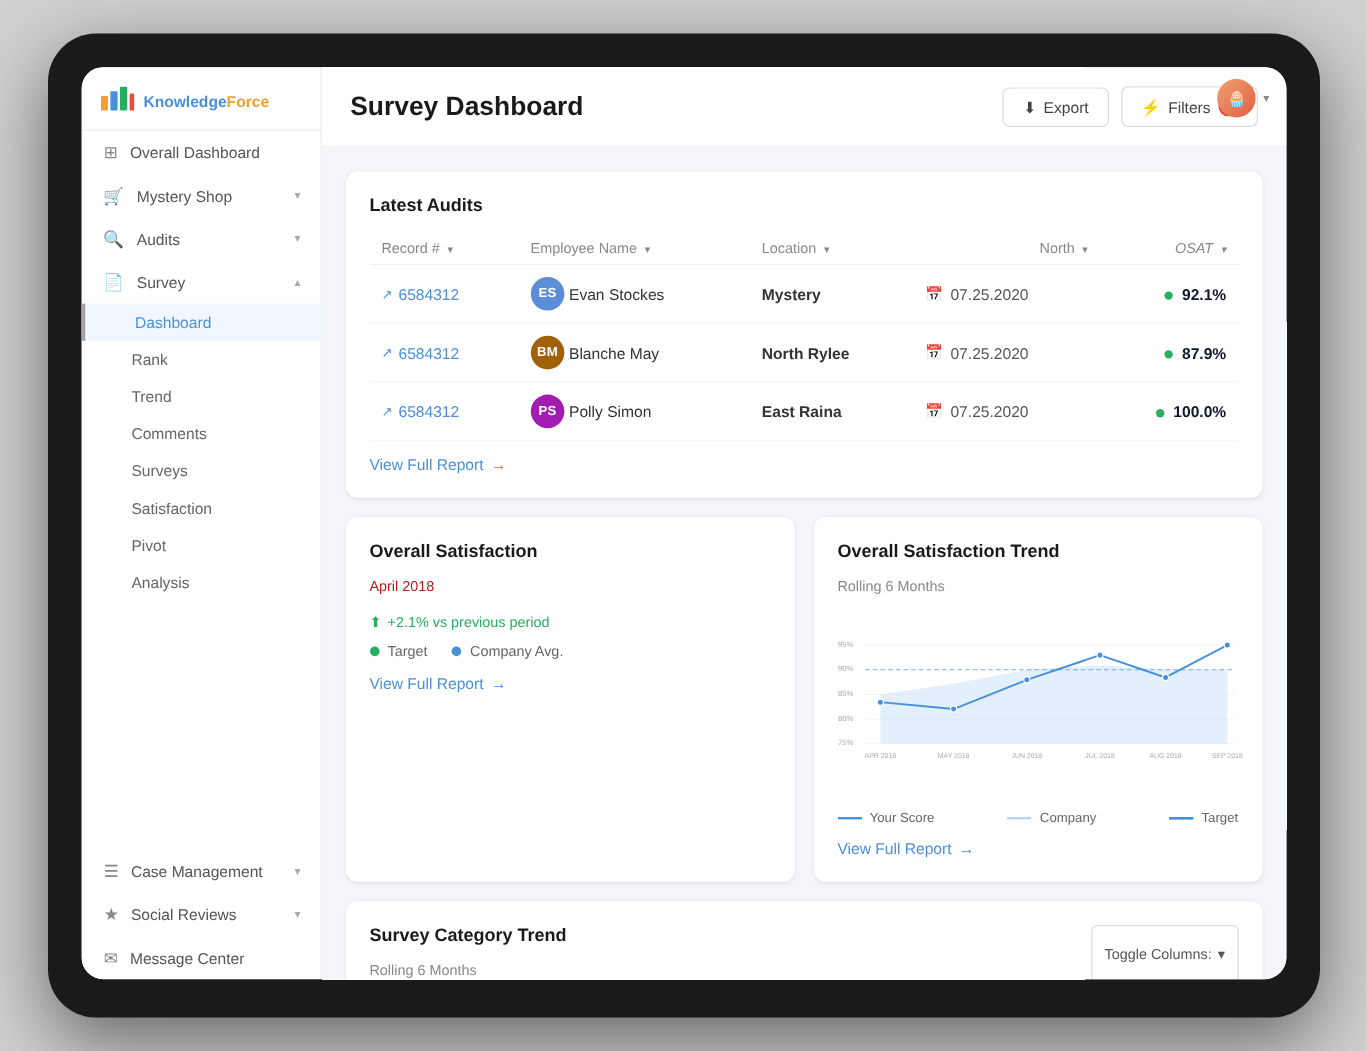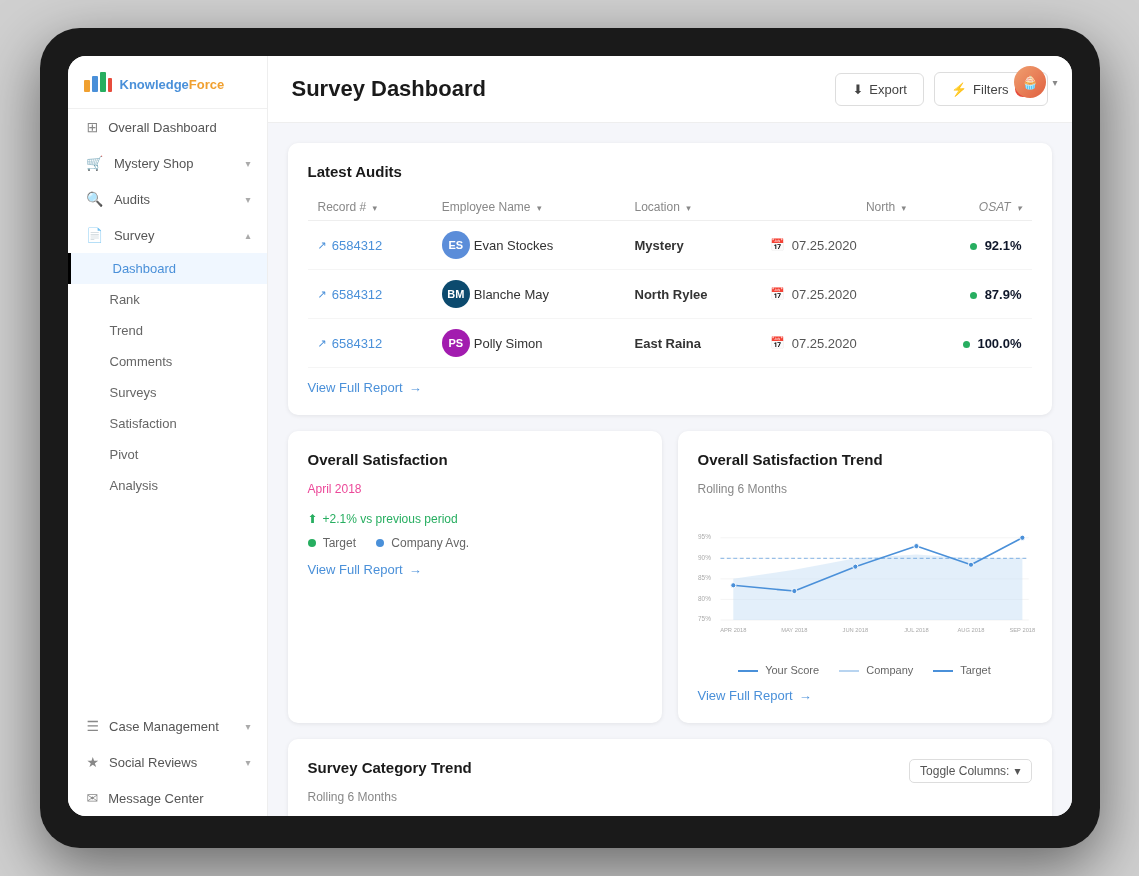--- a/index.html
+++ b/index.html
@@ -67,21 +67,21 @@
     .nav-arrow { font-size: 10px; color: #aaa; }
     .nav-sub-item {
       padding: 8px 16px 8px 42px;
       font-size: 13px;
       color: #666;
       cursor: pointer;
     }
     .nav-sub-item.active {
       color: #4a90d9;
       font-weight: 500;
-      border-left: 3px solid #000000;
+      border-left: 3px solid #a3a3a3;
       background: #f0f7ff;
     }
     
     .main-content {
       flex: 1;
       overflow-y: auto;
       background: #f5f6fa;
     }
     .top-bar {
       background: #fff;
@@ -170,47 +170,47 @@
     .osat-green { color: #0f172a; font-weight: 600; }
     .osat-dot { display: inline-block; width: 7px; height: 7px; border-radius: 50%; background: #27ae60; margin-right: 4px; }
     .view-full-link {
       display: flex; align-items: center; gap: 6px;
       color: #4a90d9; font-size: 13px; font-weight: 500;
       cursor: pointer; margin-top: 12px;
       text-decoration: none;
     }
     
     .two-col { display: grid; grid-template-columns: 1fr 1fr; gap: 16px; }
-    .gauge-subtitle { font-size: 12px; color: #ec4899; margin-bottom: 16px; align-self: flex-start; }
+    .gauge-subtitle { font-size: 12px; color: #b91c1c; margin-bottom: 16px; align-self: flex-start; }
     .gauge-svg-wrap { position: relative; width: 200px; height: 110px; margin: 0 auto; }
     .gauge-value {
       position: absolute;
       bottom: 5px; left: 50%;
       transform: translateX(-50%);
       font-size: 28px; font-weight: 700; color: #27ae60;
     }
     .gauge-change {
       display: flex; align-items: center; gap: 5px;
       font-size: 12px; color: #27ae60; margin-top: 12px;
     }
     .gauge-legend { display: flex; gap: 20px; margin-top: 10px; font-size: 12px; color: #666; }
     .legend-dot { display: inline-block; width: 8px; height: 8px; border-radius: 50%; margin-right: 4px; }
     
     .trend-subtitle { font-size: 12px; color: #888; margin-bottom: 8px; }
     .chart-area { position: relative; height: 160px; }
-    .chart-legend { display: flex; gap: 20px; font-size: 11px; color: #666; margin-top: 0; justify-content: center; }
+    .chart-legend { display: flex; gap: 20px; font-size: 11px; color: #666; margin-top: 12px; justify-content: space-between; }
     .legend-line { display: inline-block; width: 20px; height: 2px; margin-right: 4px; vertical-align: middle; }
     
     .category-header {
       display: flex; justify-content: space-between; align-items: flex-start;
       margin-bottom: 4px;
     }
     .toggle-btn {
       font-size: 12px; color: #555; cursor: pointer;
-      border: 1px solid #ddd; padding: 4px 10px; border-radius: 5px;
+      border: 1px solid #ddd; padding: 16px 10px; border-radius: 5px;
       background: #fff;
       display: flex; align-items: flex-start; gap: 5px;
     }
     .user-avatar-area {
       position: absolute;
       top: 10px; right: 14px;
       display: flex; align-items: center; gap: 6px;
       cursor: pointer;
     }
     .user-avatar-circle {
@@ -395,21 +395,21 @@
     </td>
   </tr>
                 <tr>
     <td>
                     <a class="record-link">
       <span style="font-size:11px;">↗</span>6584312
     </a>
                   </td>
     <td>
                     <div class="avatar-cell">
-      <div class="avatar" style="background:#0c4a6e">BM</div>
+      <div class="avatar" style="background:#a16207">BM</div>
       <span>Blanche May</span>
     </div>
                   </td>
     <td class="location-bold">North Rylee</td>
     <td>
       <div class="date-cell">
         <span class="cal-icon">📅</span>
         <span>07.25.2020</span>
       </div>
     </td>

